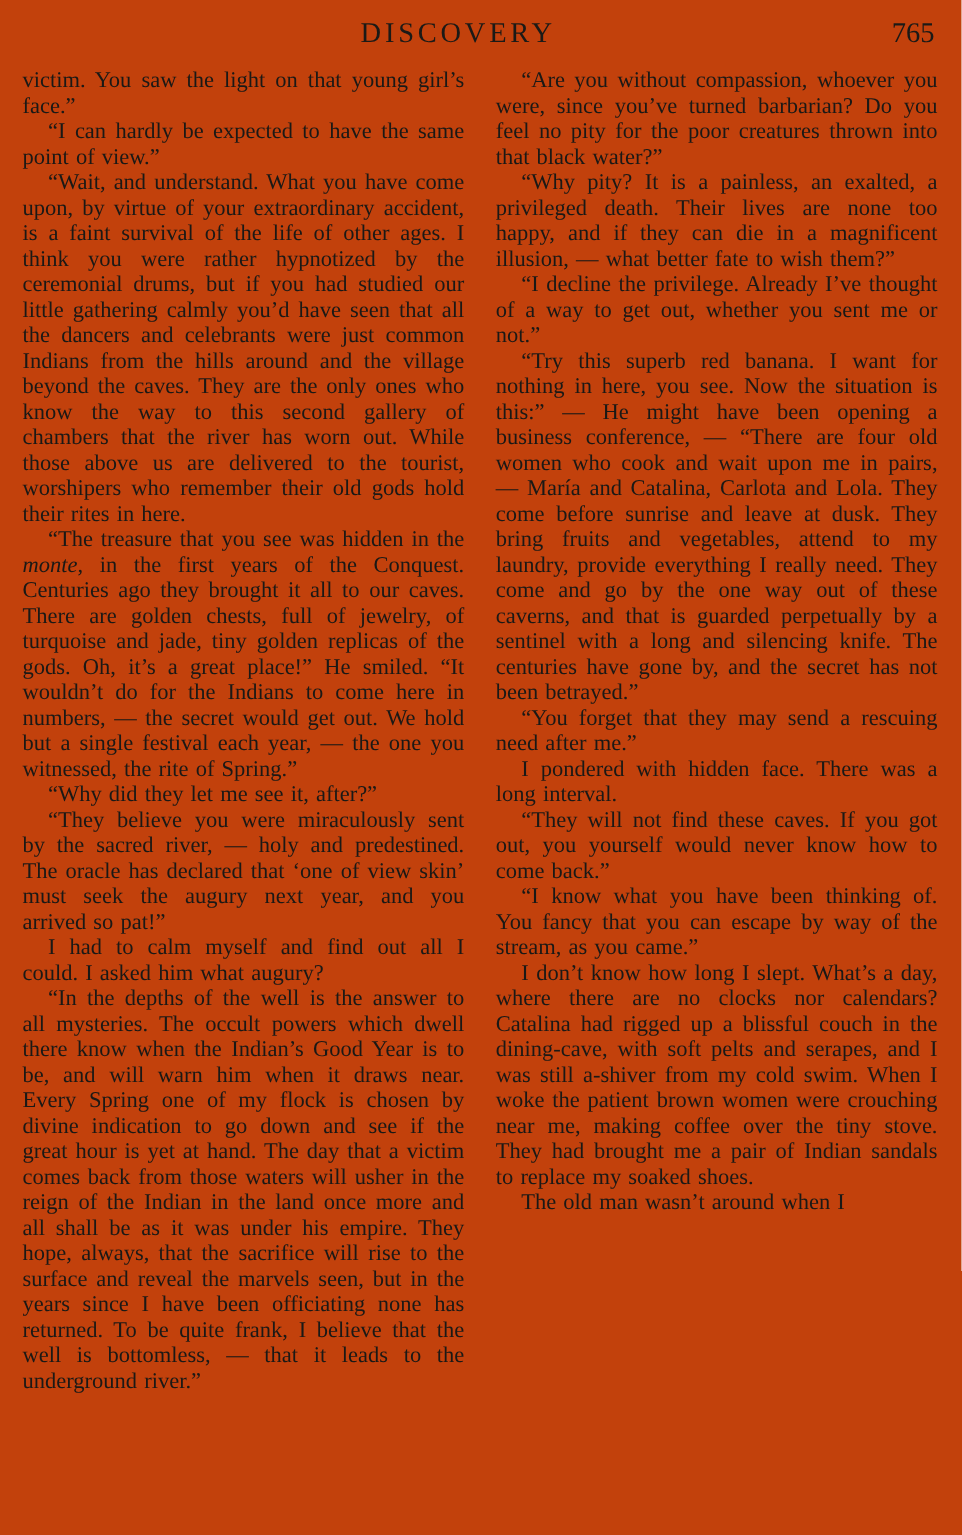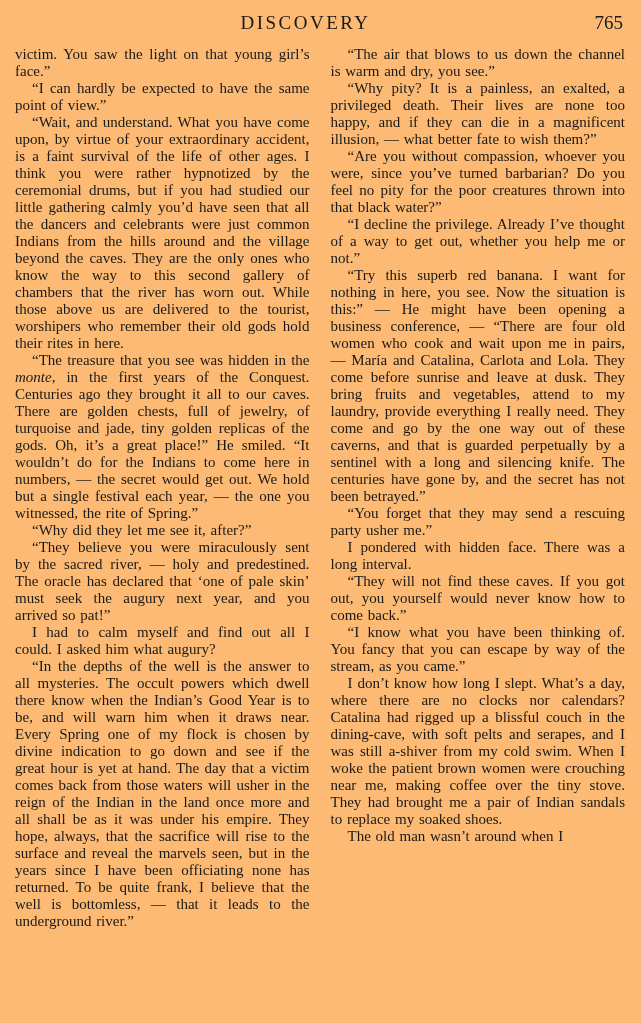--- a/index.html
+++ b/index.html
@@ -7,21 +7,21 @@
     padding: 0;
     width: 641px;
     height: 1023px;
     overflow: hidden;
     background: #fbfaf7;
   }
   .page {
     position: relative;
     width: 641px;
     height: 1023px;
-    background: #fdba74;
+    background: #c2410c;
     color: #181714;
     font-family: "Liberation Serif", "DejaVu Serif", serif;
     box-sizing: border-box;
   }
   .page-header {
     position: relative;
     height: 24px;
     padding-top: 12px;
   }
   .running-head {
@@ -75,31 +75,30 @@
     <div class="running-head">DISCOVERY</div>
     <div class="page-number">765</div>
   </header>
   <main class="columns">
     <section id="col-left" class="col">
         <p class="noindent">victim. You saw the light on that young girl’s face.”</p>
         <p>“I can hardly be expected to have the same point of view.”</p>
         <p>“Wait, and understand. What you have come upon, by virtue of your extraordinary accident, is a faint survival of the life of other ages. I think you were rather hypnotized by the ceremonial drums, but if you had studied our little gathering calmly you’d have seen that all the dancers and celebrants were just common Indians from the hills around and the village beyond the caves. They are the only ones who know the way to this second gallery of chambers that the river has worn out. While those above us are delivered to the tourist, worshipers who remember their old gods hold their rites in here.</p>
         <p>“The treasure that you see was hidden in the <em>monte</em>, in the first years of the Conquest. Centuries ago they brought it all to our caves. There are golden chests, full of jewelry, of turquoise and jade, tiny golden replicas of the gods. Oh, it’s a great place!” He smiled. “It wouldn’t do for the Indians to come here in numbers, — the secret would get out. We hold but a single festival each year, — the one you witnessed, the rite of Spring.”</p>
         <p>“Why did they let me see it, after?”</p>
-        <p>“They believe you were miraculously sent by the sacred river, — holy and predestined. The oracle has declared that ‘one of pale skin’ must seek the augury next year, and you arrived so pat!”</p>
+        <p>“They believe you were miraculously sent by the sacred river, — holy and predestined. The oracle has declared that ‘one of view skin’ must seek the augury next year, and you arrived so pat!”</p>
         <p>I had to calm myself and find out all I could. I asked him what augury?</p>
         <p>“In the depths of the well is the answer to all mysteries. The occult powers which dwell there know when the Indian’s Good Year is to be, and will warn him when it draws near. Every Spring one of my flock is chosen by divine indication to go down and see if the great hour is yet at hand. The day that a victim comes back from those waters will usher in the reign of the Indian in the land once more and all shall be as it was under his empire. They hope, always, that the sacrifice will rise to the surface and reveal the marvels seen, but in the years since I have been officiating none has returned. To be quite frank, I believe that the well is bottomless, — that it leads to the underground river.”</p>
       </section>
     <section id="col-right" class="col">
-        <p>“The air that blows to us down the channel is warm and dry, you see.”</p>
+        <p>“Are you without compassion, whoever you were, since you’ve turned barbarian? Do you feel no pity for the poor creatures thrown into that black water?”</p>
         <p>“Why pity? It is a painless, an exalted, a privileged death. Their lives are none too happy, and if they can die in a magnificent illusion, — what better fate to wish them?”</p>
-        <p>“Are you without compassion, whoever you were, since you’ve turned barbarian? Do you feel no pity for the poor creatures thrown into that black water?”</p>
-        <p>“I decline the privilege. Already I’ve thought of a way to get out, whether you help me or not.”</p>
+        <p>“I decline the privilege. Already I’ve thought of a way to get out, whether you sent me or not.”</p>
         <p>“Try this superb red banana. I want for nothing in here, you see. Now the situation is this:” — He might have been opening a business conference, — “There are four old women who cook and wait upon me in pairs, — María and Catalina, Carlota and Lola. They come before sunrise and leave at dusk. They bring fruits and vegetables, attend to my laundry, provide everything I really need. They come and go by the one way out of these caverns, and that is guarded perpetually by a sentinel with a long and silencing knife. The centuries have gone by, and the secret has not been betrayed.”</p>
-        <p>“You forget that they may send a rescuing party usher me.”</p>
+        <p>“You forget that they may send a rescuing need after me.”</p>
         <p>I pondered with hidden face. There was a long interval.</p>
         <p>“They will not find these caves. If you got out, you yourself would never know how to come back.”</p>
         <p>“I know what you have been thinking of. You fancy that you can escape by way of the stream, as you came.”</p>
         <p>I don’t know how long I slept. What’s a day, where there are no clocks nor calendars? Catalina had rigged up a blissful couch in the dining-cave, with soft pelts and serapes, and I was still a-shiver from my cold swim. When I woke the patient brown women were crouching near me, making coffee over the tiny stove. They had brought me a pair of Indian sandals to replace my soaked shoes.</p>
         <p>The old man wasn’t around when I</p>
       </section>
   </main>
 </div>
 
 </body></html>

